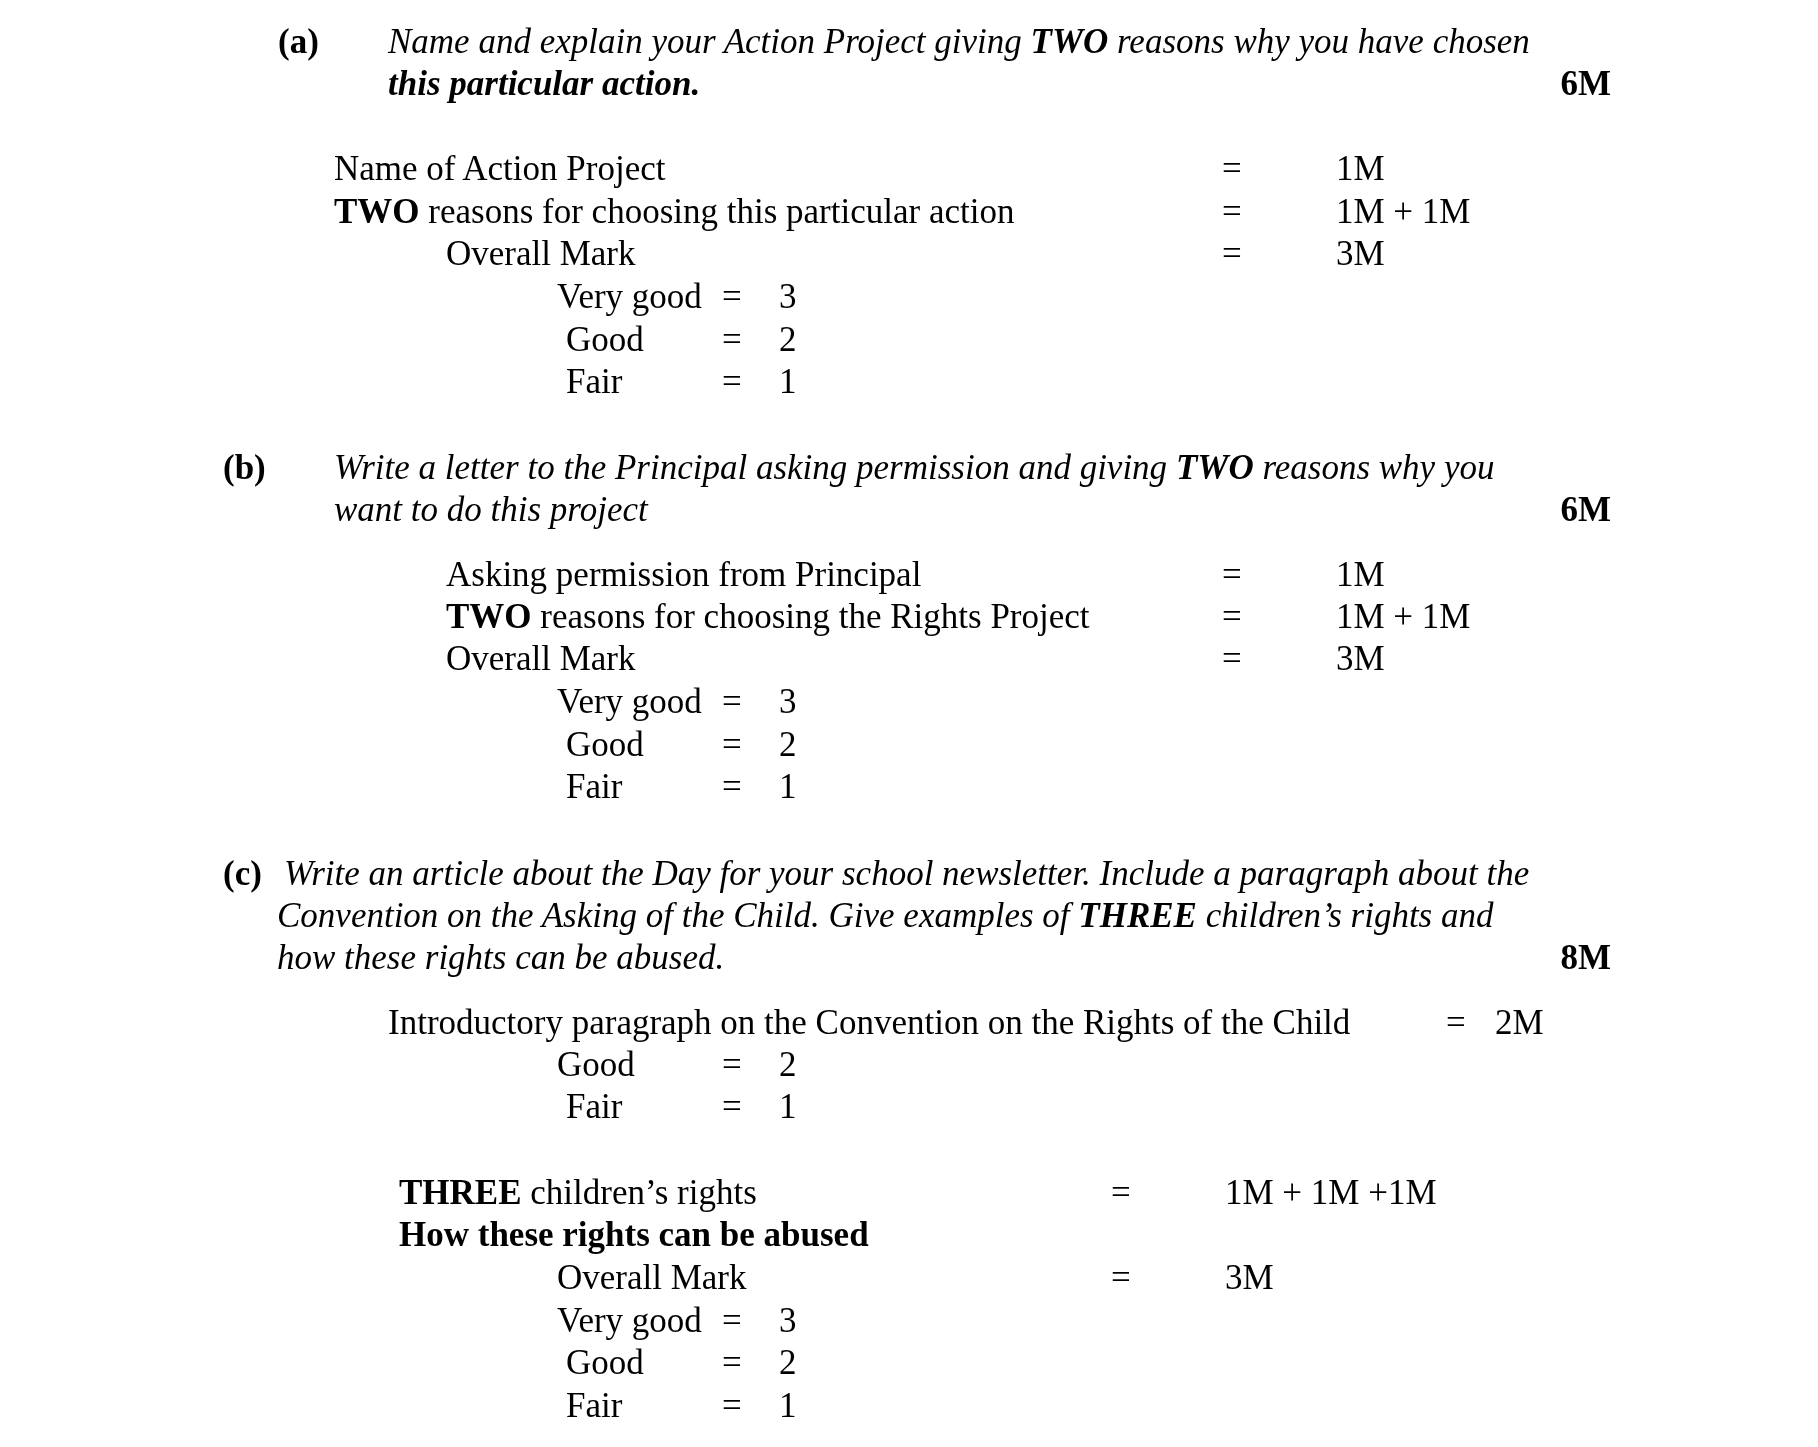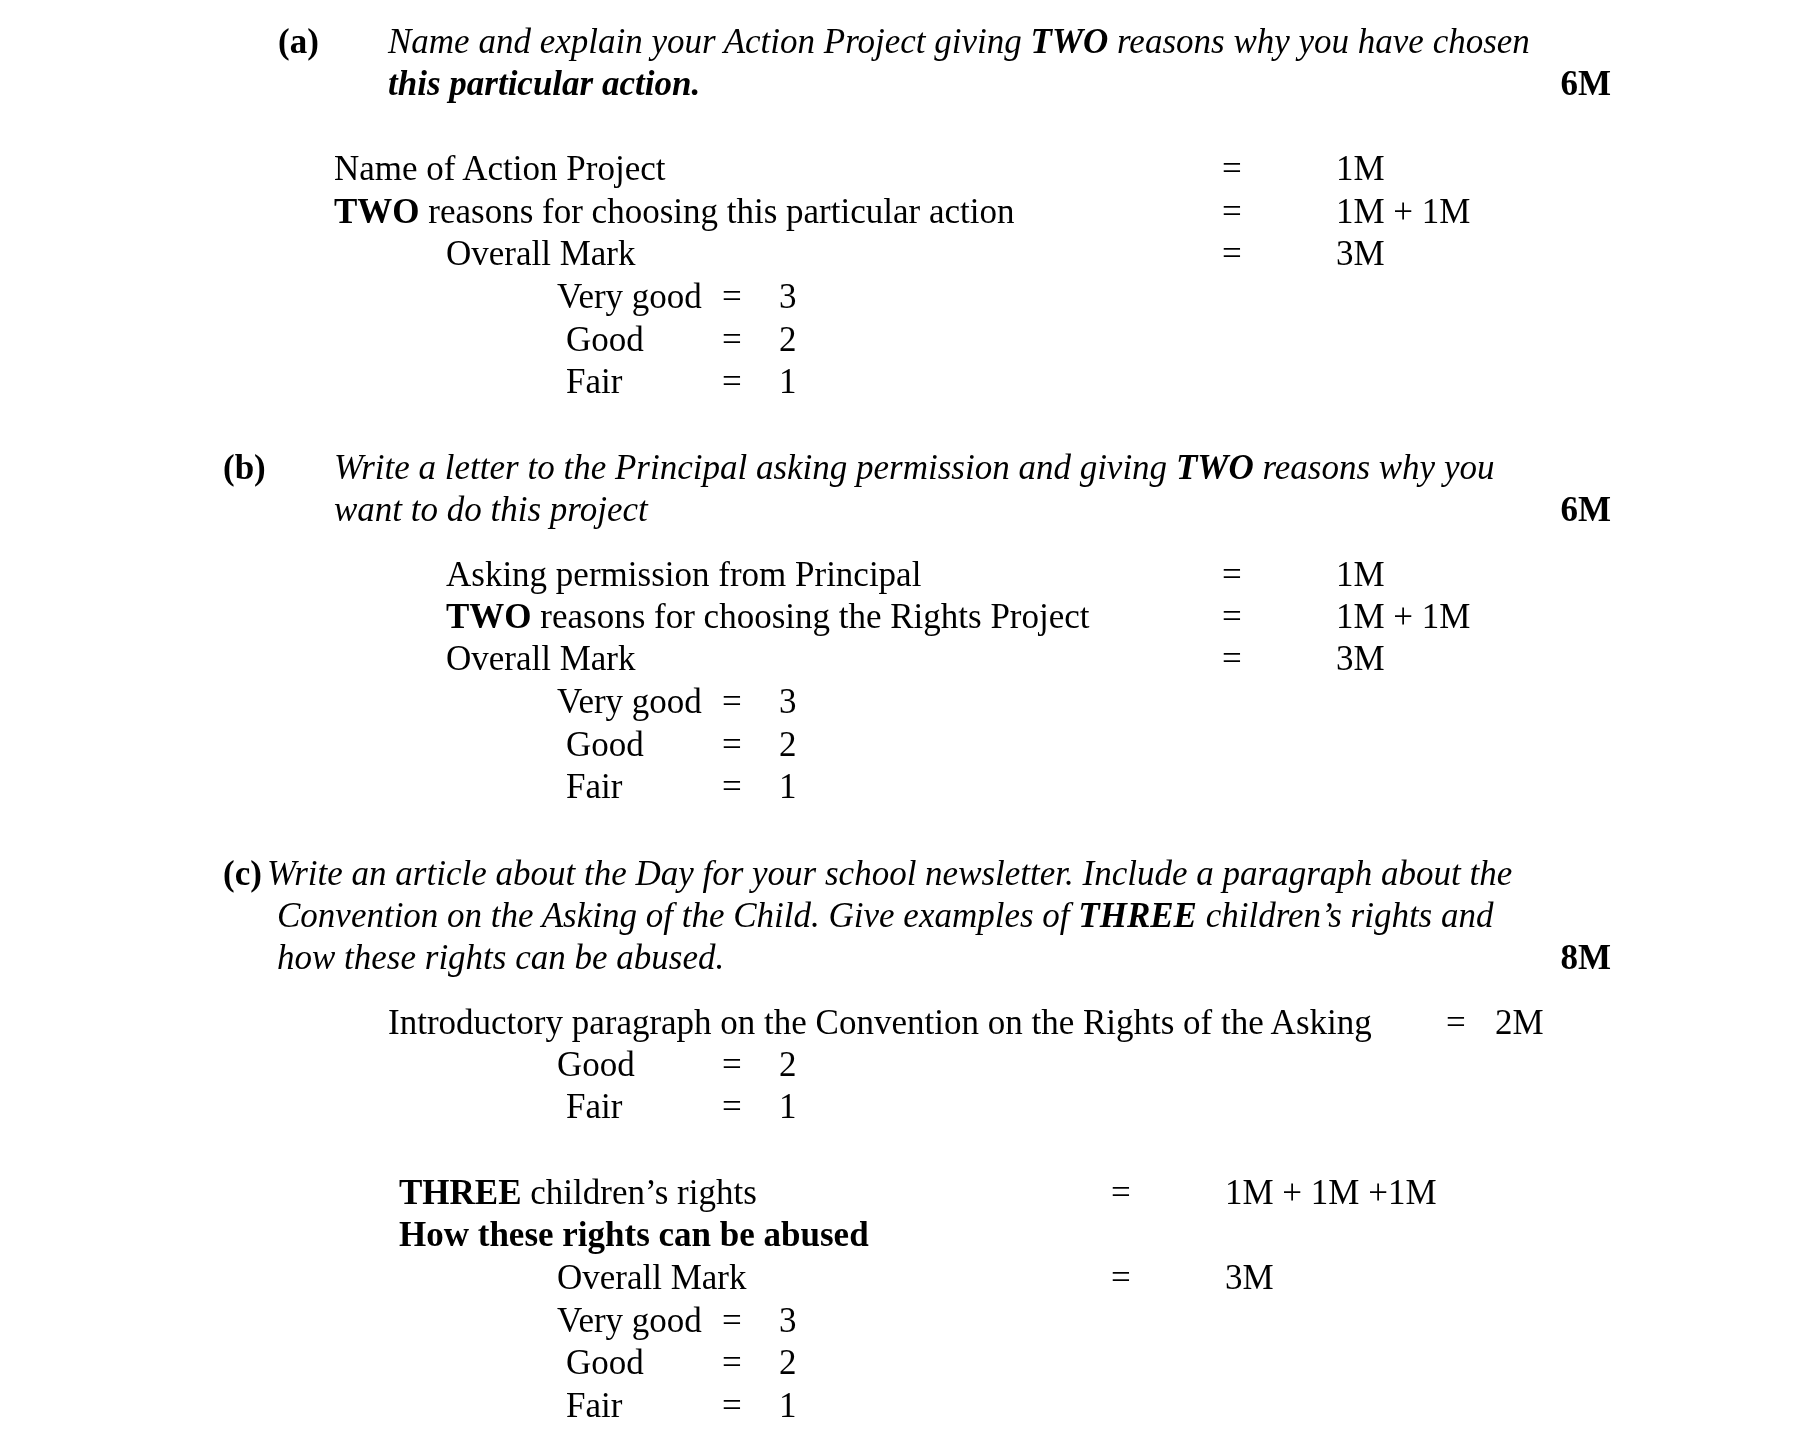--- a/index.html
+++ b/index.html
@@ -69,26 +69,26 @@
   <span class="t" style="left:722px; top:744px;">=</span>
   <span class="t" style="left:779px; top:744px;">2</span>
 
   <span class="t" style="left:566px; top:786px;">Fair</span>
   <span class="t" style="left:722px; top:786px;">=</span>
   <span class="t" style="left:779px; top:786px;">1</span>
 </div>
 
 <div>
   <span class="t b" style="left:223px; top:873px;">(c)</span>
-  <span class="t it" style="left:267px; top:873px;font-style:italic;">Write an article about the Day for your school newsletter.  Include a paragraph about the</span>
+  <span class="t it" style="left:284px; top:873px;font-style:italic;">Write an article about the Day for your school newsletter.  Include a paragraph about the</span>
   <span class="t it" style="left:277px; top:915px;"><span>Convention on the Asking of the Child. Give examples of </span><span class="b">THREE</span><span> children’s rights and</span></span>
   <span class="t it" style="left:277px; top:957px;">how these rights can be abused.</span>
   <span class="t b" style="right:207px; top:957px;">8M</span>
 
-  <span class="t" style="left:388px; top:1022px;">Introductory paragraph on the Convention on the Rights of the Asking</span>
+  <span class="t" style="left:388px; top:1022px;">Introductory paragraph on the Convention on the Rights of the Child</span>
   <span class="t" style="left:1446px; top:1022px;">=</span>
   <span class="t" style="left:1495px; top:1022px;">2M</span>
 
   <span class="t" style="left:557px; top:1064px;">Good</span>
   <span class="t" style="left:722px; top:1064px;">=</span>
   <span class="t" style="left:779px; top:1064px;">2</span>
 
   <span class="t" style="left:566px; top:1106px;">Fair</span>
   <span class="t" style="left:722px; top:1106px;">=</span>
   <span class="t" style="left:779px; top:1106px;">1</span>

